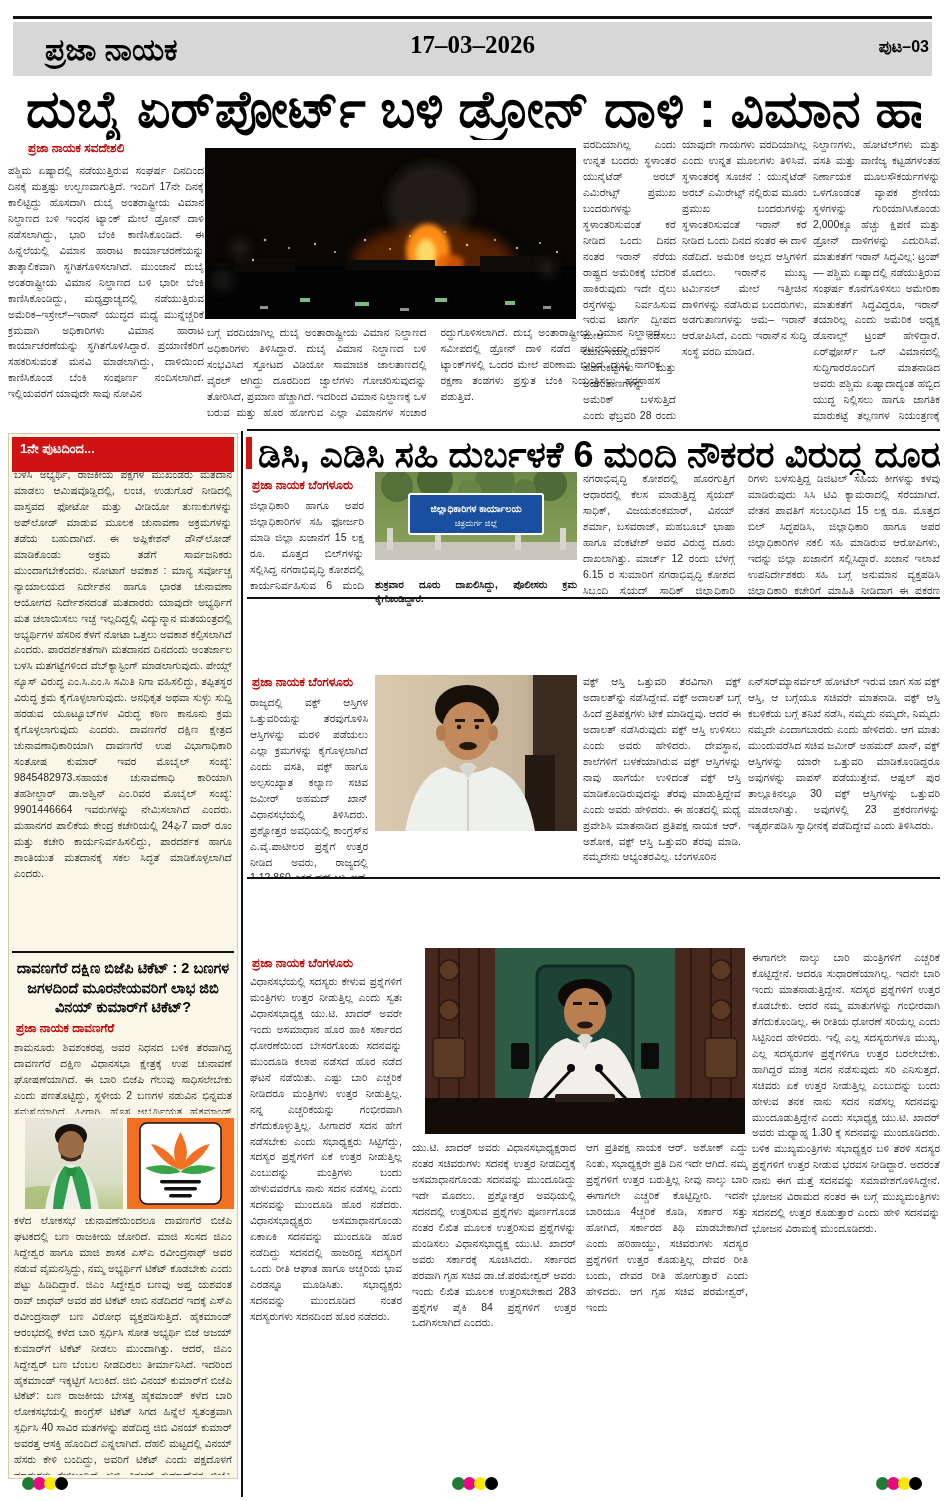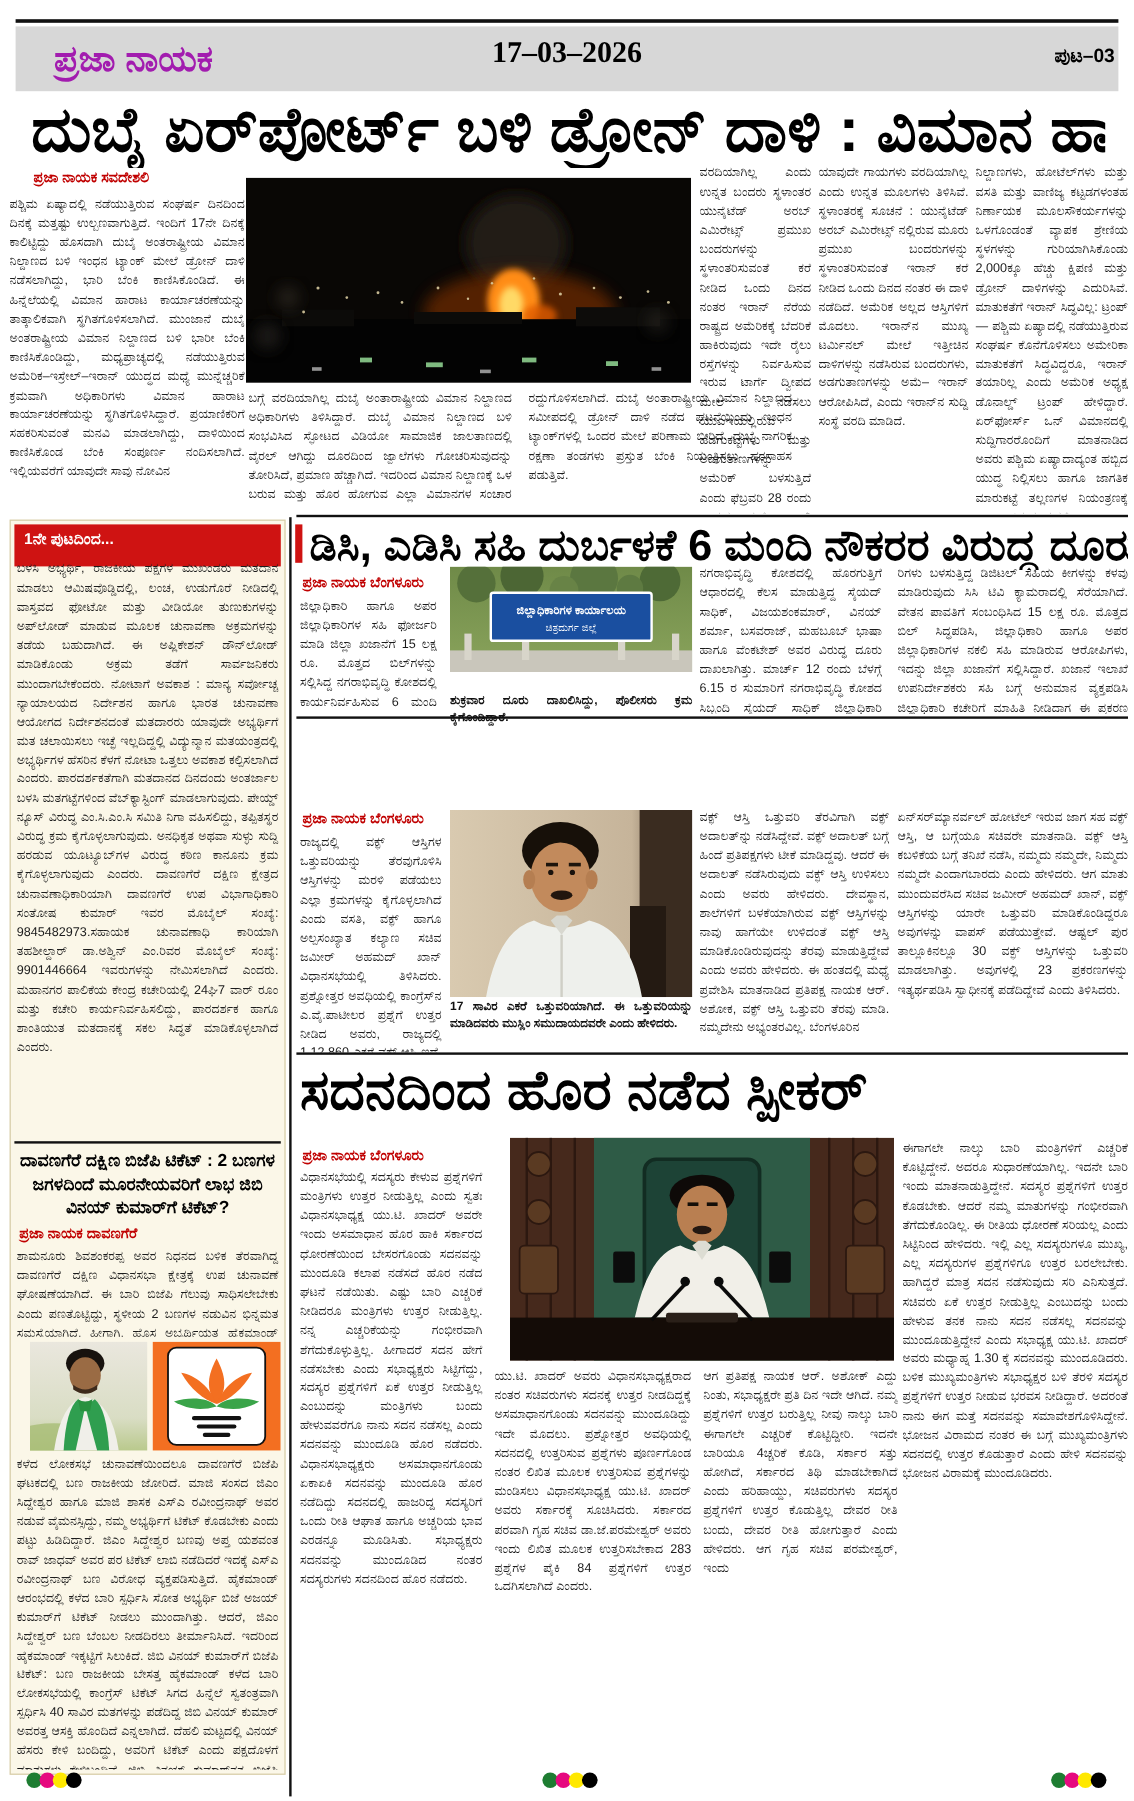--- a/index.html
+++ b/index.html
@@ -2,21 +2,21 @@
 <html><head>
 <meta charset="utf-8">
 <style>
   html,body{margin:0;padding:0;background:#ffffff;}
   .page{position:relative;width:945px;height:1501px;background:#ffffff;overflow:hidden;
         font-family:"Liberation Sans","DejaVu Sans",sans-serif;color:#1a1a1a;}
   .abs{position:absolute;}
   .rule-h{position:absolute;background:#111;}
   .rule-v{position:absolute;background:#111;}
   .masthead-bar{position:absolute;left:13px;top:22px;width:919px;height:54px;background:#d7d7d7;}
-  .masthead-title{position:absolute;left:45px;top:33px;font-size:30px;font-weight:bold;color:#a21caf;}
+  .masthead-title{position:absolute;left:45px;top:33px;font-size:30px;font-weight:bold;color:#000000;}
   .masthead-date{position:absolute;left:0;right:0;top:31px;text-align:center;font-size:25px;font-weight:bold;
         font-family:"Liberation Serif","DejaVu Serif",serif;color:#000;}
   .masthead-page{position:absolute;right:16px;top:38px;font-size:16px;font-weight:bold;color:#000;}
   .headline{position:absolute;font-weight:bold;color:#000;white-space:nowrap;overflow:hidden;line-height:1.15;}
   .byline{position:absolute;color:#c00000;font-weight:bold;font-size:12px;white-space:nowrap;}
   .col{position:absolute;text-align:justify;font-size:10.5px;line-height:1.52;color:#1c1c1c;overflow:hidden;}
   .caption{position:absolute;font-size:10px;font-weight:bold;line-height:1.4;color:#111;text-align:justify;overflow:hidden;}
   .photo{position:absolute;overflow:hidden;}
   .photo svg{display:block;}
   .sidebar-box{position:absolute;left:8px;top:433px;width:230px;height:1046px;background:#fbf7e8;border:1px solid #d6cba6;box-sizing:border-box;}
@@ -208,27 +208,25 @@
       <rect x="80" y="44" width="10" height="3" fill="#1d140c"></rect>
         <rect x="99" y="44" width="10" height="3" fill="#1d140c"></rect>
       <circle cx="84" cy="52" r="2.2" fill="#1a120c"></circle>
         <circle cx="102" cy="52" r="2.2" fill="#1a120c"></circle>
       <ellipse cx="93" cy="71" rx="9" ry="4" fill="#22160e"></ellipse>
       <path d="M30 156 Q40 100 70 92 Q92 104 116 92 Q150 100 160 156 Z" fill="#eef0ec"></path>
       <path d="M84 92 L93 104 L102 92 L97 88 L89 88 Z" fill="#d8d8d0"></path>
       <line x1="93" y1="104" x2="93" y2="156" stroke="#cfcfc6" stroke-width="2"></line>
     </svg>
   </div>
-  <div class="caption" style="left:375px;top:833px;width:202px;height:44px;">17 ಸಾವಿರ ಎಕರೆ ಒತ್ತುವರಿಯಾಗಿದೆ. ಈ ಒತ್ತುವರಿಯನ್ನು ಮಾಡಿದವರು ಮುಸ್ಲಿಂ ಸಮುದಾಯದವರೇ ಎಂದು ಹೇಳಿದರು.</div>
 
   <div class="col" style="left:583px;top:674px;width:158px;height:203px;">ವಕ್ಫ್ ಆಸ್ತಿ ಒತ್ತುವರಿ ತೆರವಿಗಾಗಿ ವಕ್ಫ್ ಅದಾಲತ್‌ನ್ನು ನಡೆಸಿದ್ದೇವೆ. ವಕ್ಫ್ ಅದಾಲತ್ ಬಗ್ಗೆ ಹಿಂದೆ ಪ್ರತಿಪಕ್ಷಗಳು ಟೀಕೆ ಮಾಡಿದ್ದವು. ಆದರೆ ಈ ಅದಾಲತ್ ನಡೆಸಿರುವುದು ವಕ್ಫ್ ಆಸ್ತಿ ಉಳಿಸಲು ಎಂದು ಅವರು ಹೇಳಿದರು. ದೇವಸ್ಥಾನ, ಶಾಲೆಗಳಿಗೆ ಬಳಕೆಯಾಗಿರುವ ವಕ್ಫ್ ಆಸ್ತಿಗಳನ್ನು ನಾವು ಹಾಗೆಯೇ ಉಳಿದಂತೆ ವಕ್ಫ್ ಆಸ್ತಿ ಮಾಡಿಕೊಂಡಿರುವುದನ್ನು ತೆರವು ಮಾಡುತ್ತಿದ್ದೇವೆ ಎಂದು ಅವರು ಹೇಳಿದರು. ಈ ಹಂತದಲ್ಲಿ ಮಧ್ಯೆ ಪ್ರವೇಶಿಸಿ ಮಾತನಾಡಿದ ಪ್ರತಿಪಕ್ಷ ನಾಯಕ ಆರ್. ಅಶೋಕ, ವಕ್ಫ್ ಆಸ್ತಿ ಒತ್ತುವರಿ ತೆರವು ಮಾಡಿ. ನಮ್ಮದೇನು ಅಭ್ಯಂತರವಿಲ್ಲ. ಬೆಂಗಳೂರಿನ</div>
   <div class="col" style="left:748px;top:674px;width:192px;height:203px;">ಏನ್‌ಸರ್‌ಮ್ಯಾನರ್ವಲ್ ಹೋಟೆಲ್ ಇರುವ ಜಾಗ ಸಹ ವಕ್ಫ್ ಆಸ್ತಿ, ಆ ಬಗ್ಗೆಯೂ ಸಚಿವರೇ ಮಾತನಾಡಿ. ವಕ್ಫ್ ಆಸ್ತಿ ಕಬಳಿಕೆಯ ಬಗ್ಗೆ ತನಿಖೆ ನಡೆಸಿ, ನಮ್ಮದು ನಮ್ಮದೇ, ನಿಮ್ಮದು ನಮ್ಮದೇ ಎಂದಾಗಬಾರದು ಎಂದು ಹೇಳಿದರು. ಆಗ ಮಾತು ಮುಂದುವರೆಸಿದ ಸಚಿವ ಜಮೀರ್ ಅಹಮದ್ ಖಾನ್, ವಕ್ಫ್ ಆಸ್ತಿಗಳನ್ನು ಯಾರೇ ಒತ್ತುವರಿ ಮಾಡಿಕೊಂಡಿದ್ದರೂ ಅವುಗಳನ್ನು ವಾಪಸ್ ಪಡೆಯುತ್ತೇವೆ. ಆಷ್ಟಲ್ ಪುರ ತಾಲ್ಲೂಕಿನಲ್ಲೂ 30 ವಕ್ಫ್ ಆಸ್ತಿಗಳನ್ನು ಒತ್ತುವರಿ ಮಾಡಲಾಗಿತ್ತು. ಅವುಗಳಲ್ಲಿ 23 ಪ್ರಕರಣಗಳನ್ನು ಇತ್ಯರ್ಥಪಡಿಸಿ ಸ್ವಾಧೀನಕ್ಕೆ ಪಡೆದಿದ್ದೇವೆ ಎಂದು ತಿಳಿಸಿದರು.</div>
 
   <div class="rule-h" style="left:247px;top:877px;width:693px;height:2px;"></div>
-  <div class="headline" style="left:250px;top:882px;width:690px;font-size:46px;">ಸದನದಿಂದ ಹೊರ ನಡೆದ ಸ್ಪೀಕರ್</div>
   <div class="byline" style="left:252px;top:956px;">ಪ್ರಜಾ ನಾಯಕ ಬೆಂಗಳೂರು</div>
   <div class="col" style="left:250px;top:974px;width:152px;height:521px;">ವಿಧಾನಸಭೆಯಲ್ಲಿ ಸದಸ್ಯರು ಕೇಳುವ ಪ್ರಶ್ನೆಗಳಿಗೆ ಮಂತ್ರಿಗಳು ಉತ್ತರ ನೀಡುತ್ತಿಲ್ಲ ಎಂದು ಸ್ವತಃ ವಿಧಾನಸಭಾಧ್ಯಕ್ಷ ಯು.ಟಿ. ಖಾದರ್ ಅವರೇ ಇಂದು ಅಸಮಾಧಾನ ಹೊರ ಹಾಕಿ ಸರ್ಕಾರದ ಧೋರಣೆಯಿಂದ ಬೇಸರಗೊಂಡು ಸದನವನ್ನು ಮುಂದೂಡಿ ಕಲಾಪ ನಡೆಸದೆ ಹೊರ ನಡೆದ ಘಟನೆ ನಡೆಯಿತು. ಎಷ್ಟು ಬಾರಿ ಎಚ್ಚರಿಕೆ ನೀಡಿದರೂ ಮಂತ್ರಿಗಳು ಉತ್ತರ ನೀಡುತ್ತಿಲ್ಲ. ನನ್ನ ಎಚ್ಚರಿಕೆಯನ್ನು ಗಂಭೀರವಾಗಿ ಶೆಗೆದುಕೊಳ್ಳುತ್ತಿಲ್ಲ. ಹೀಗಾದರೆ ಸದನ ಹೇಗೆ ನಡೆಸಬೇಕು ಎಂದು ಸಭಾಧ್ಯಕ್ಷರು ಸಿಟ್ಟಿಗೆದ್ದು, ಸದಸ್ಯರ ಪ್ರಶ್ನೆಗಳಿಗೆ ಏಕೆ ಉತ್ತರ ನೀಡುತ್ತಿಲ್ಲ ಎಂಬುದನ್ನು ಮಂತ್ರಿಗಳು ಬಂದು ಹೇಳುವವರೆಗೂ ನಾನು ಸದನ ನಡೆಸಲ್ಲ ಎಂದು ಸದನವನ್ನು ಮುಂದೂಡಿ ಹೊರ ನಡೆದರು. ವಿಧಾನಸಭಾಧ್ಯಕ್ಷರು ಅಸಮಾಧಾನಗೊಂಡು ಏಕಾಏಕಿ ಸದನವನ್ನು ಮುಂದೂಡಿ ಹೊರ ನಡೆದಿದ್ದು ಸದನದಲ್ಲಿ ಹಾಜರಿದ್ದ ಸದಸ್ಯರಿಗೆ ಒಂದು ರೀತಿ ಆಘಾತ ಹಾಗೂ ಅಚ್ಚರಿಯ ಭಾವ ಎರಡನ್ನೂ ಮೂಡಿಸಿತು. ಸಭಾಧ್ಯಕ್ಷರು ಸದನವನ್ನು ಮುಂದೂಡಿದ ನಂತರ ಸದಸ್ಯರುಗಳು ಸದನದಿಂದ ಹೊರ ನಡೆದರು.</div>
 
   <div class="photo" style="left:425px;top:948px;width:320px;height:186px;">
     <svg width="320" height="186" viewBox="0 0 320 186" xmlns="http://www.w3.org/2000/svg">
       <rect width="320" height="186" fill="#46291c"></rect>
       <rect x="70" y="0" width="180" height="186" fill="#2e5b46"></rect>
       <g stroke="#2c1810" stroke-width="2">
         <line x1="14" y1="0" x2="14" y2="186"></line>
           <line x1="34" y1="0" x2="34" y2="186"></line>

